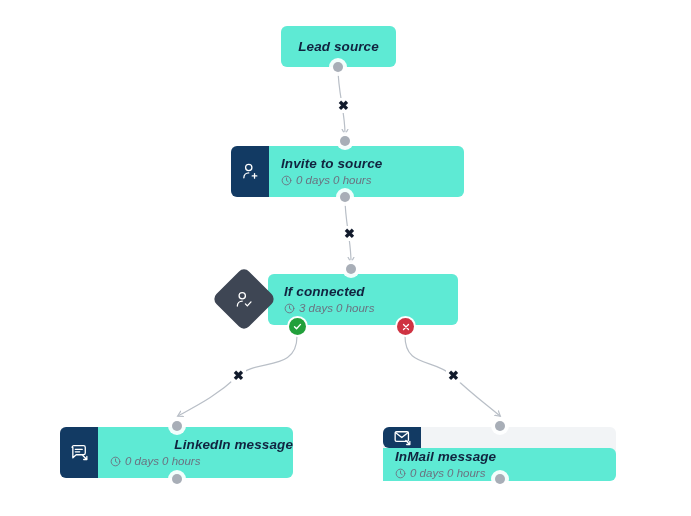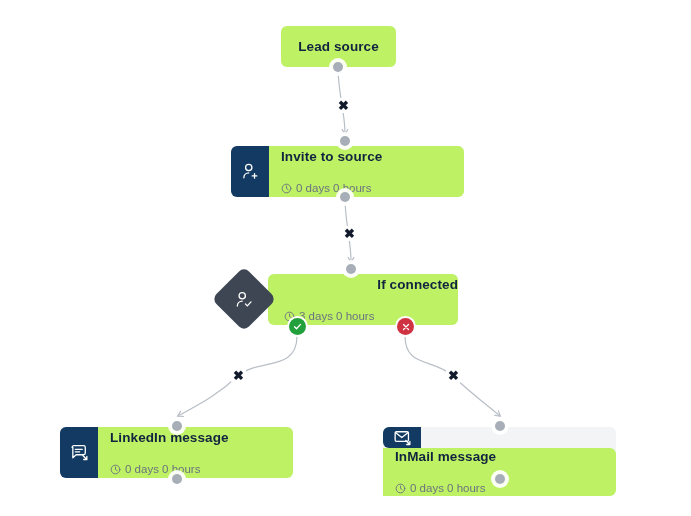--- a/index.html
+++ b/index.html
@@ -30,47 +30,48 @@
   
   .node {
     position: absolute;
     display: flex;
     align-items: stretch;
     border-radius: 6px;
     background: #f2f4f6;
   }
   .node-body {
     flex: 1 1 auto;
-    background: #bef264;
+    background: #5eead4;
     border-radius: 0 6px 6px 0;
     display: flex;
     flex-direction: column;
     justify-content: center;
     padding-left: 12px;
+    font-style: italic;
   }
   .node.plain .node-body {
     border-radius: 6px;
     padding-left: 0;
     align-items: center;
   }
   .node-title {
     font-size: 13.5px;
     font-weight: bold;
     color: #11233f;
     letter-spacing: 0.1px;
     line-height: 17px;
   }
   .node-sub {
     display: flex;
     align-items: center;
     gap: 4px;
     font-size: 11.5px;
     color: #6b7280;
     line-height: 15px;
-    margin-top: 16px;
+    margin-top: 1px;
   }
   .clock {
     display: inline-block;
     width: 11px;
     height: 11px;
     flex: 0 0 auto;
   }
 
   
   .icon-square {
@@ -191,21 +192,21 @@
           </svg>
         </span>
         <span>0 days 0 hours</span>
       </div>
     </div>
   </div>
   <div class="anchor" style="left:340px; top:136px;"></div>
   <div class="anchor" style="left:340px; top:192px;"></div>
 
   <div class="node" style="left:268px; top:274px; width:190px; height:51px;">
-    <div class="node-body" style="border-radius:6px; padding-left:16px;text-align:right;">
+    <div class="node-body" style="border-radius:6px; padding-left:16px;">
       <div class="node-title">If connected</div>
       <div class="node-sub">
         <span class="clock">
           <svg width="11" height="11" viewBox="0 0 24 24" fill="none" stroke="#6b7280" stroke-width="2" stroke-linecap="round">
             <circle cx="12" cy="12" r="9.5"></circle>
             <path d="M12 6.5V12l3.6 2.4"></path>
           </svg>
         </span>
         <span>3 days 0 hours</span>
       </div>
@@ -226,21 +227,21 @@
     <svg width="11" height="11" viewBox="0 0 24 24" fill="none" stroke="#ffffff" stroke-width="3" stroke-linecap="round" stroke-linejoin="round">
       <path d="M5.5 12.6l4.4 4.4 8.6-9.6"></path>
     </svg>
   </div>
   <div class="badge no" style="left:397px; top:318px;">
     <svg width="10" height="10" viewBox="0 0 24 24" fill="none" stroke="#ffffff" stroke-width="3" stroke-linecap="round">
       <path d="M6 6l12 12M18 6L6 18"></path>
     </svg>
   </div>
 
-  <div class="node" style="left:60px; top:427px; width:233px; height:51px;">
+  <div class="node" style="left:60px; top:427px; width:233px; height:51px;text-align:right;">
     <div class="icon-square">
       <svg width="21" height="21" viewBox="0 0 24 24" fill="none" stroke="#ffffff" stroke-width="1.5" stroke-linecap="round" stroke-linejoin="round">
         <path d="M3.6 6.2a2 2 0 0 1 2-2h11a2 2 0 0 1 2 2v6.4a2 2 0 0 1-2 2H8.2L4.4 18V6.2z"></path>
         <path d="M7.2 8.4h8M7.2 11.2h5"></path>
         <path d="M15.8 15.4l4.6 4.6M20.4 16.4v3.6h-3.6"></path>
       </svg>
     </div>
     <div class="node-body">
       <div class="node-title">LinkedIn message</div>
       <div class="node-sub">

